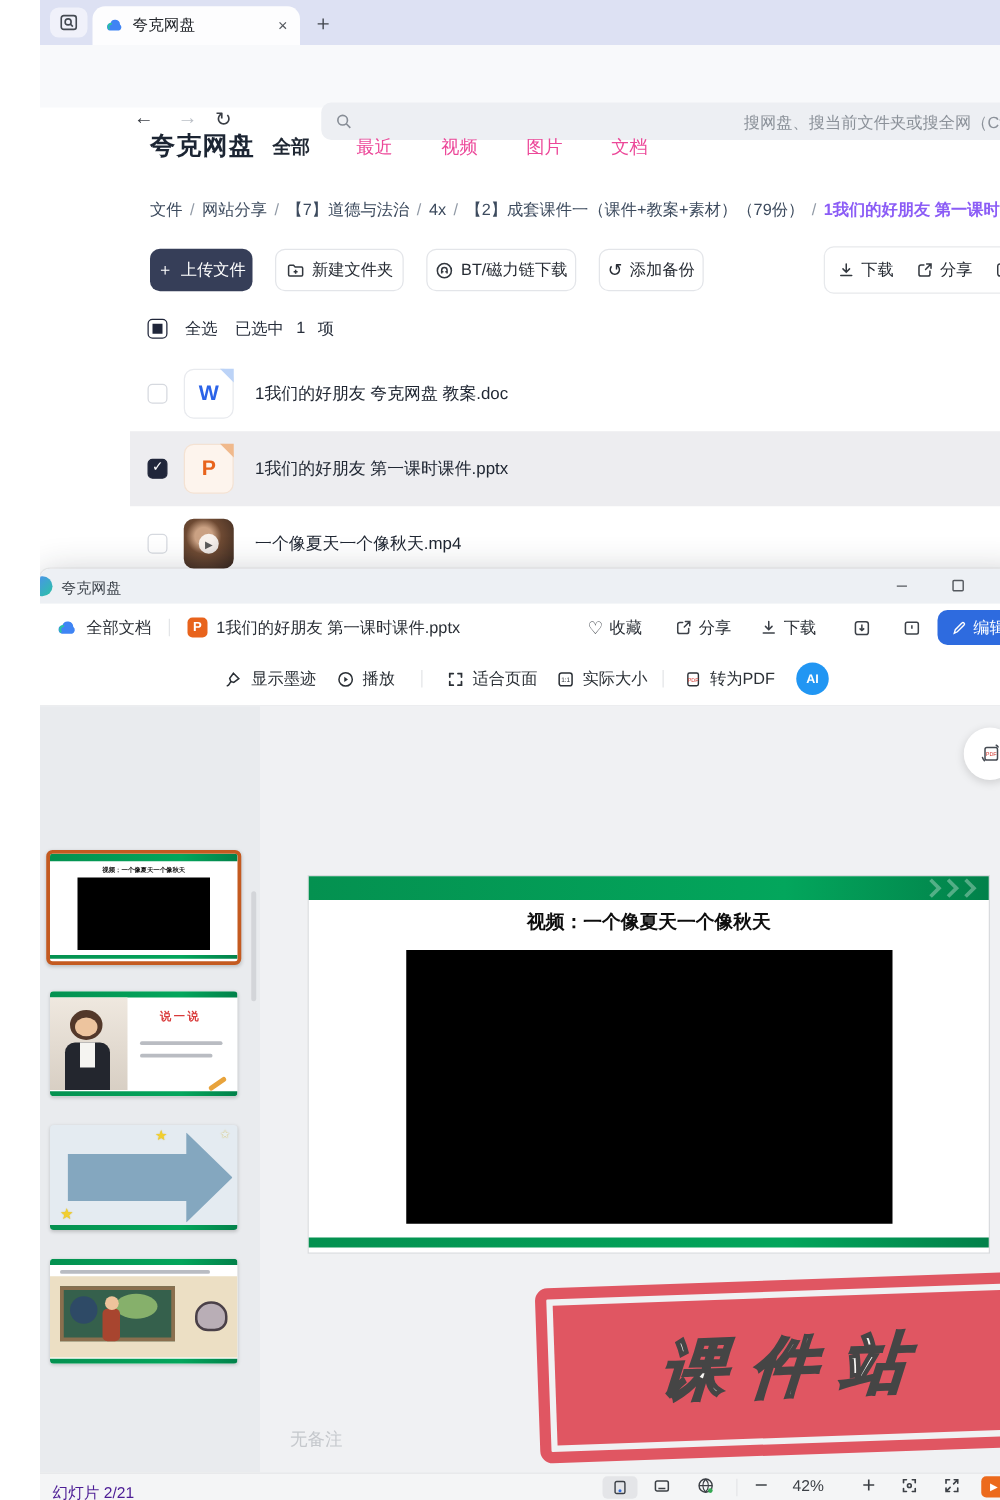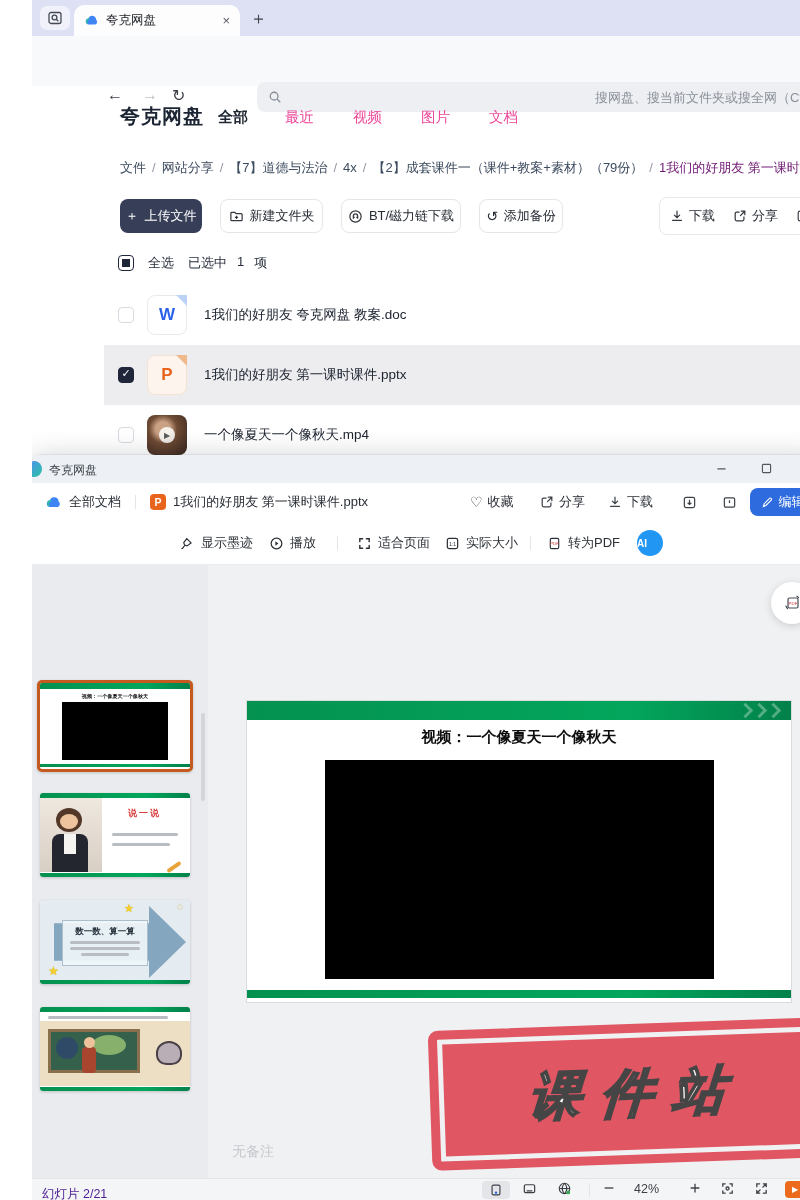--- a/index.html
+++ b/index.html
@@ -19,21 +19,21 @@
 .nav-glyph{position:absolute;top:50px;font-size:16px;color:#3a3e45;}
 .searchbar{position:absolute;left:225px;top:46px;width:575px;height:30px;background:#edeff3;border-radius:8px 0 0 8px;overflow:hidden;}
 .search-ph{position:absolute;left:338px;top:7px;font-size:13px;color:#8b9199;white-space:nowrap;}
 
 
 .brand{position:absolute;left:88px;top:103px;font-size:20px;font-weight:900;color:#1c2533;letter-spacing:1px;}
 .ntab{position:absolute;top:108px;font-size:14.5px;color:#ec4899;}
 .ntab.active{font-weight:700;color:#1f2733;font-size:15px;}
 .crumbs{position:absolute;left:88px;top:159px;width:712px;font-size:13px;color:#3d4b5e;white-space:nowrap;overflow:hidden;}
 .crumbs .sep{color:#93v9da5;color:#919aa6;margin:0 6px;}
-.crumbs .last{font-weight:400;color:#701a75;}
+.crumbs .last{font-weight:700;color:#8b5cf6;}
 .btn{position:absolute;top:199px;height:34px;border-radius:8px;display:flex;align-items:center;justify-content:center;gap:6px;font-size:13px;background:#fff;border:1px solid #e3e5e9;color:#262b33;}
 .btn.dark{background:#363e58;border:none;color:#fff;}
 .act-panel{position:absolute;left:627px;top:197px;width:185px;height:38px;background:#fff;border:1px solid #e7e9ec;border-radius:8px;display:flex;align-items:center;gap:18px;padding-left:10px;font-size:13px;color:#262b33;}
 .act-item{display:flex;align-items:center;gap:5px;}
 .selbar{position:absolute;left:86px;top:254px;display:flex;align-items:center;gap:14px;font-size:13px;color:#272e3b;}
 .cbx{width:16px;height:16px;border-radius:4px;border:1.5px solid #d6d9df;background:#fff;position:relative;flex:none;}
 .cbx.ind{border-color:#20263a;}
 .cbx.ind::after{content:"";position:absolute;left:3px;top:3px;right:3px;bottom:3px;background:#20263a;}
 .cbx.on{border-color:#20263a;background:#20263a;}
 .cbx.on::after{content:"✓";position:absolute;left:2.5px;top:-1px;color:#fff;font-size:11px;font-weight:700;}
@@ -55,21 +55,21 @@
 .vtitle{position:absolute;left:17px;top:7px;font-size:12px;color:#3f454d;}
 .winctl{position:absolute;top:7px;color:#54585e;}
 .docbar{position:absolute;left:0;top:28px;width:100%;height:38px;background:#fff;display:flex;align-items:center;}
 .docbar .txt{font-size:13px;color:#2a2f36;}
 .vdiv{width:1px;height:14px;background:#e3e5e8;}
 .pbadge{width:16px;height:16px;border-radius:4px;background:#e8631c;color:#fff;font-size:10.5px;font-weight:800;display:flex;align-items:center;justify-content:center;}
 .dtool{display:flex;align-items:center;gap:5px;font-size:13px;color:#2a2f36;}
 .editbtn{position:absolute;left:718px;top:5px;width:65px;height:28px;background:#2e6bdf;border-radius:8px;color:#fff;font-size:13px;display:flex;align-items:center;justify-content:center;gap:5px;}
 .toolsbar{position:absolute;left:0;top:66px;width:100%;height:44px;background:#fff;border-bottom:1px solid #ecedef;}
 .titem{position:absolute;top:0;height:44px;display:flex;align-items:center;gap:6px;font-size:13px;color:#2b3036;}
-.aibtn{position:absolute;left:605px;top:9px;width:26px;height:26px;border-radius:50%;background:#2196f3;color:#fff;font-size:10px;font-weight:800;display:flex;align-items:center;}
+.aibtn{position:absolute;left:605px;top:9px;width:26px;height:26px;border-radius:50%;background:#2196f3;color:#fff;font-size:10px;font-weight:800;display:flex;align-items:center;justify-content:center;}
 .vbody{position:absolute;left:0;top:110px;width:100%;height:613px;background:#f0f1f3;}
 .thumbpanel{position:absolute;left:0;top:0;width:176px;height:613px;background:#e9ebee;}
 .thumb{position:absolute;left:8px;width:150px;background:#fff;border-radius:3px;box-shadow:0 1px 3px rgba(0,0,0,.18);overflow:hidden;}
 .thumb.sel{left:5px;width:156px;border:3px solid #c45a20;border-radius:5px;}
 .gbar{background:linear-gradient(90deg,#049150,#03a65c 70%,#02814a);}
 .tscroll{position:absolute;right:3px;top:148px;width:4px;height:88px;border-radius:2px;background:#d3d5d9;}
 .preview{position:absolute;left:176px;top:0;width:615px;height:613px;background:#f0f1f3;}
 .pdffloat{position:absolute;left:563px;top:17px;width:42px;height:42px;border-radius:50%;background:#fff;box-shadow:0 2px 8px rgba(0,0,0,.15);display:flex;align-items:center;justify-content:center;}
 .slide{position:absolute;left:38px;top:135px;width:546px;height:303px;background:#fff;border:1px solid #d9dbde;}
 .slide-topbar{position:absolute;left:0;top:0;width:100%;height:19px;}
@@ -362,26 +362,20 @@
               <div class="shirt"></div>
             </div>
           <span class="say">说一说</span>
           <span class="tl" style="left:72px;top:40px;width:66px;"></span>
           <span class="tl" style="left:72px;top:50px;width:58px;"></span>
           <span class="pencil"></span>
           <div class="mini-gbar gbar" style="bottom:0;height:4px;"></div>
         </div>
         <div class="thumb t4" style="top:335px;height:84px;">
           <div class="arrow"></div>
-          <div class="panel">
-            <span class="ttl">数一数、算一算</span>
-            <span class="tl" style="position:static;width:70px;"></span>
-            <span class="tl" style="position:static;width:70px;"></span>
-            <span class="tl" style="position:static;width:48px;"></span>
-          </div>
           <span class="star" style="left:8px;bottom:6px;font-size:12px;">★</span>
           <span class="star" style="left:84px;top:2px;font-size:11px;">★</span>
           <span class="star" style="right:6px;top:2px;font-size:9px;color:#e6eef2;">★</span>
           <div class="mini-gbar gbar" style="bottom:0;height:4px;"></div>
         </div>
         <div class="thumb t5" style="top:442px;height:84px;background:#fff;">
           <div class="mini-gbar gbar" style="top:0;height:5px;"></div>
           <span class="tl" style="left:8px;top:9px;width:120px;height:2.5px;"></span>
           <div class="wall"></div>
           <div class="board"></div>

